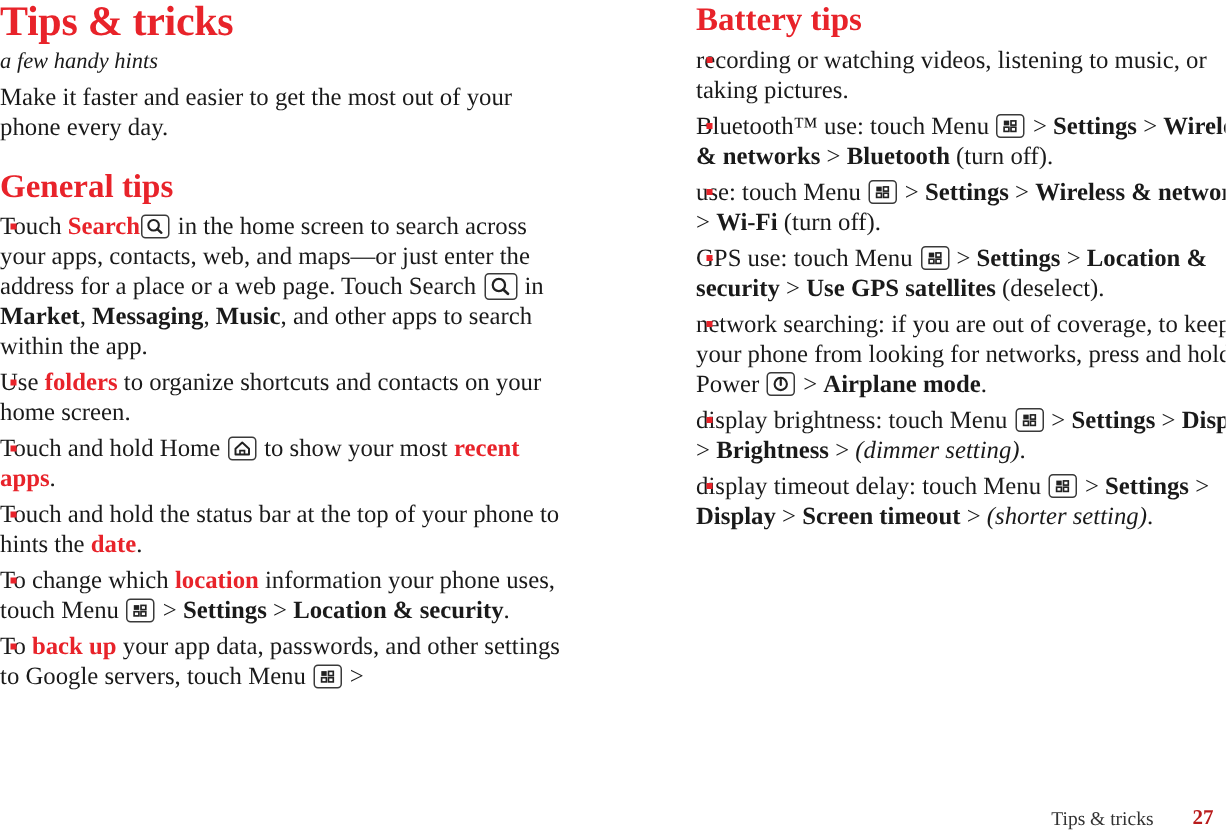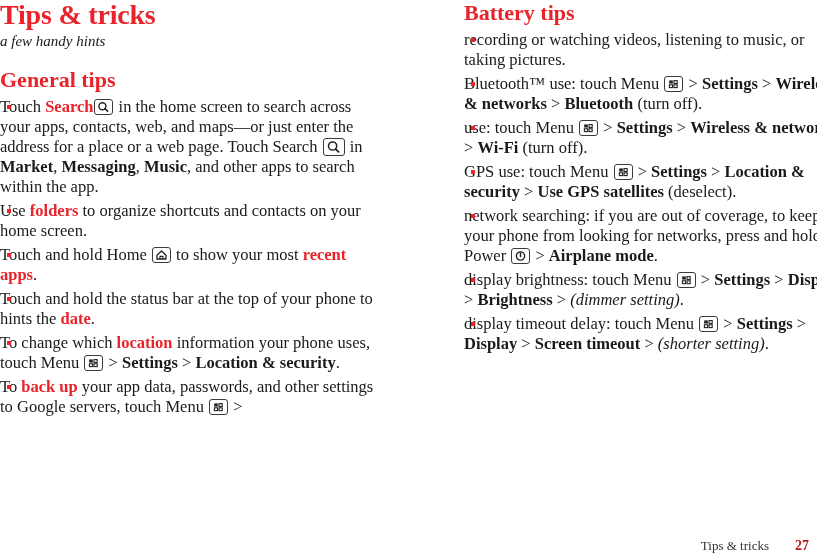--- a/index.html
+++ b/index.html
@@ -133,20 +133,21 @@
 </style>
 </head>
 <body>
 
 <div class="page">
 
   <div class="col col-left">
 
     <h1 class="chapter-title">Tips &amp; tricks</h1>
     <div class="subtitle">a few handy hints</div>
+    <p class="lead">Make it faster and easier to get the most out of your phone every day.</p>
 
     <h2 class="section-title">General tips</h2>
 
     <ul class="bullets">
 
       <li>
           <p>
         <span>Touch </span><span class="red">Search</span><span class="keyicon ki-search"><svg width="17" height="14" viewBox="0 0 17 14">
                 <circle cx="7.4" cy="6.2" r="3.5" fill="none" stroke="#222" stroke-width="1.4"></circle>
                 <line x1="9.9" y1="8.7" x2="12.6" y2="11.2" stroke="#222" stroke-width="1.6" stroke-linecap="round"></line>

